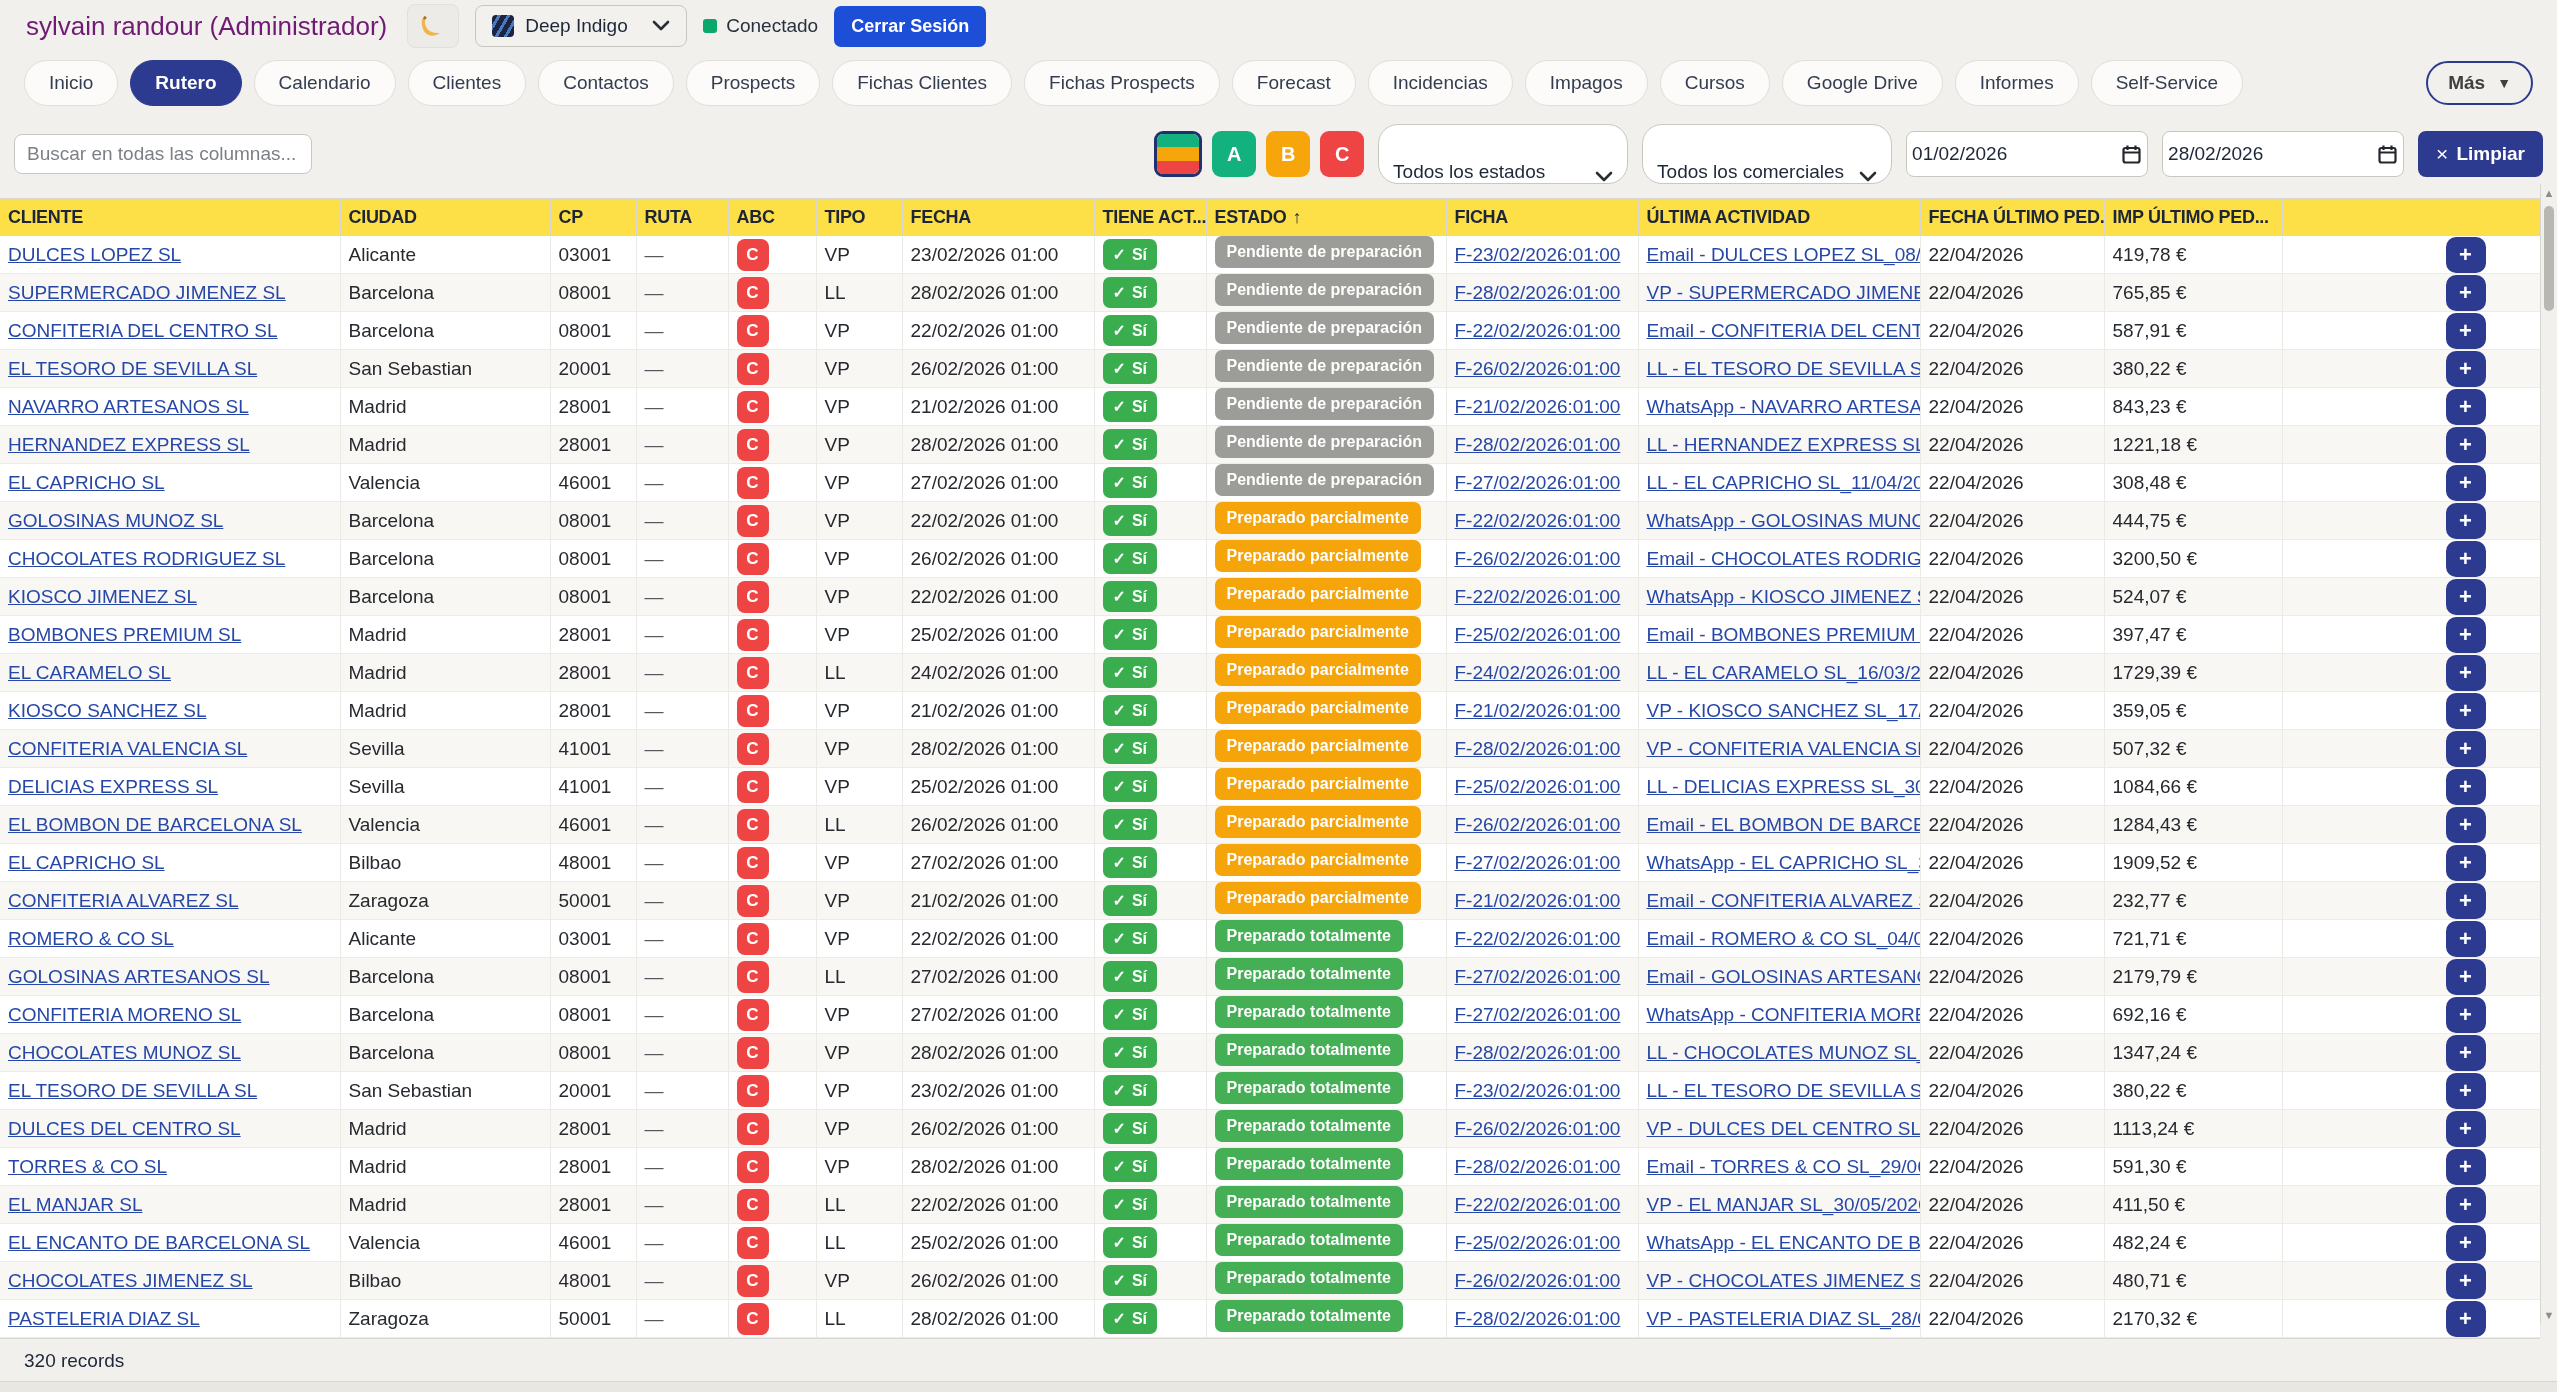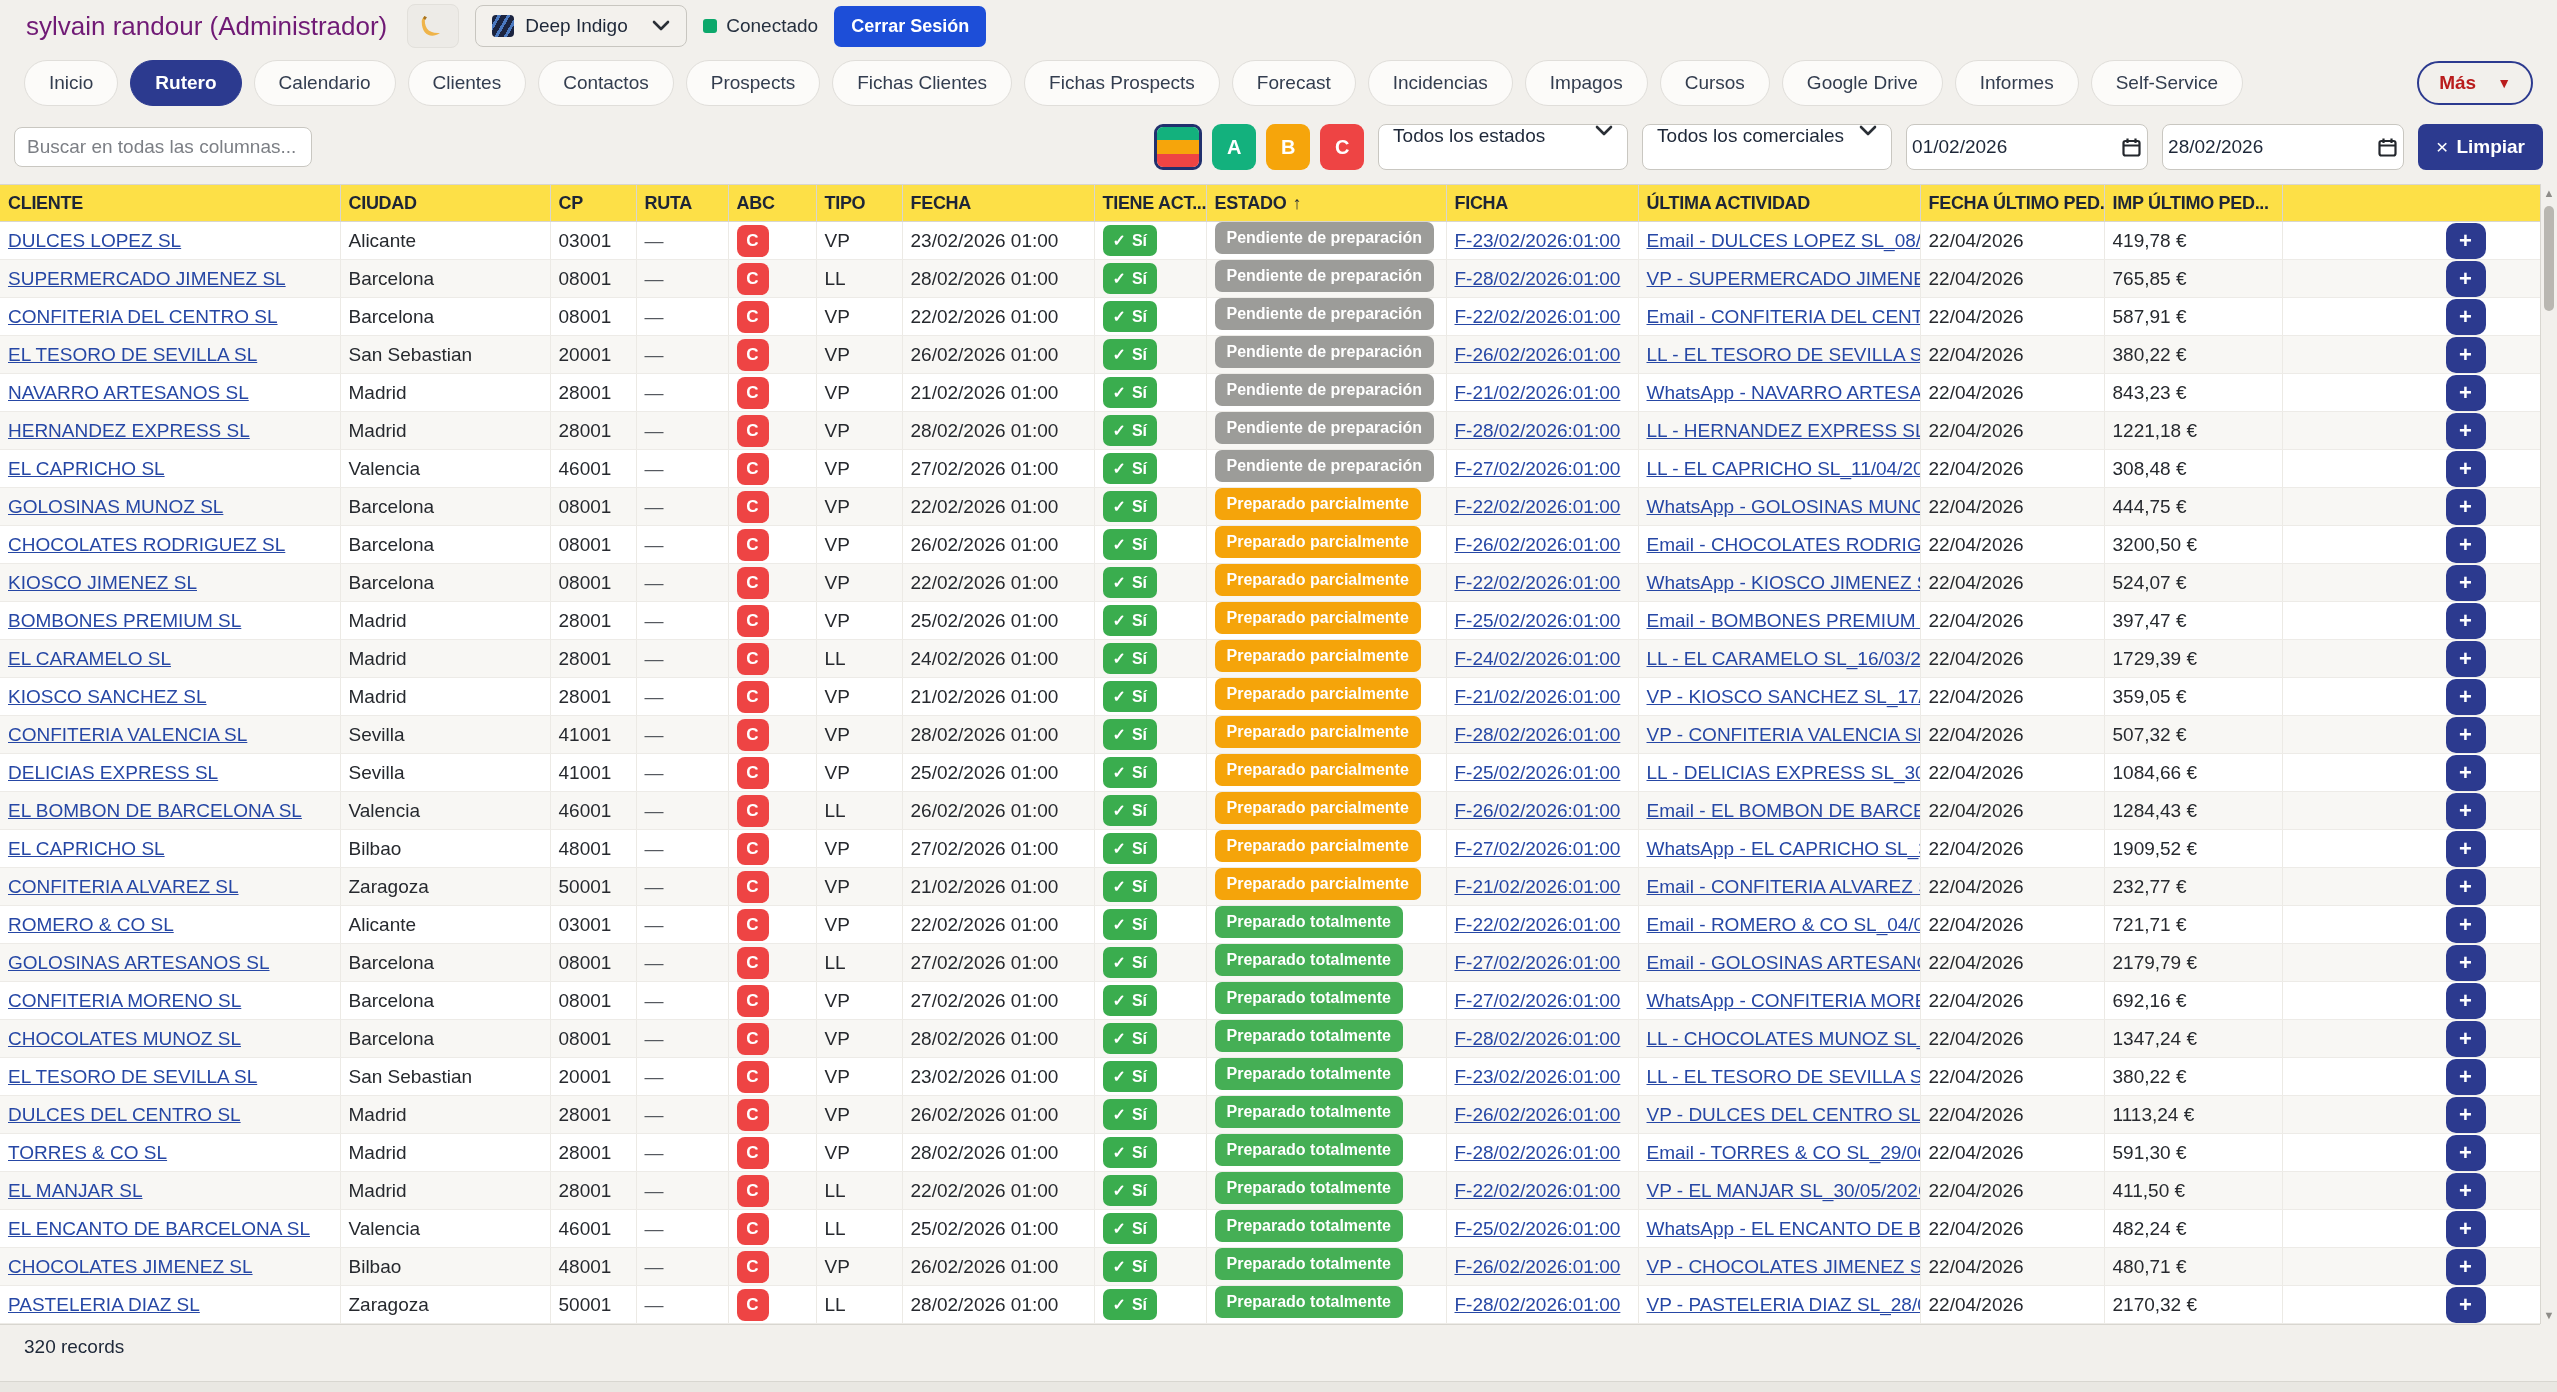--- a/index.html
+++ b/index.html
@@ -28,37 +28,37 @@
   .status{display:flex;align-items:center;gap:9px;font-size:19px;color:#26303f}
   .status-dot{width:14px;height:14px;border-radius:3px;background:#0ca86b}
   .logout-btn{background:#1d4ed8;color:#fff;font-weight:700;font-size:18px;border:none;border-radius:7px;
     padding:10px 17px;cursor:pointer;font-family:"Liberation Sans",sans-serif}
   
   .tabs-row{display:flex;align-items:center;gap:12px;padding:8px 24px 14px;flex-wrap:nowrap}
   .tab{height:46px;display:flex;align-items:center;padding:0 24px;border:1px solid #e0deda;border-radius:24px;
     background:#fcfbf9;font-size:19px;color:#333d4f;white-space:nowrap;cursor:pointer;
     font-family:"Liberation Sans",sans-serif}
   .tab.active{background:#2c3a8f;border-color:#2c3a8f;color:#fff;font-weight:700}
-  .more-btn{margin-left:auto;height:44px;display:flex;align-items:center;gap:21px;padding:0 20px;
-    border:2px solid #2c3a8f;border-radius:23px;background:transparent;color:#b91c1c;font-weight:700;
+  .more-btn{margin-left:auto;height:44px;display:flex;align-items:center;gap:12px;padding:0 20px;
+    border:2px solid #2c3a8f;border-radius:23px;background:transparent;color:#404040;font-weight:700;
     font-size:19px;cursor:pointer;font-family:"Liberation Sans",sans-serif}
   .more-btn .caret{font-size:14px}
   
   .filter-row{display:flex;align-items:center;gap:14px;padding:4px 14px 14px}
   .col-search{width:298px;height:40px;border:1px solid #c9c7c1;border-radius:8px;background:#fff;
     padding:0 12px;box-sizing:border-box;font-size:19px;color:#4a4f57;outline:none;
     font-family:"Liberation Sans",sans-serif}
   .col-search::placeholder{color:#7c7f85}
   .abc-group{margin-left:auto;display:flex;align-items:center;gap:10px}
   .abc-all{width:48px;height:46px;border:3px solid #21306e;border-radius:9px;overflow:hidden;
     display:flex;flex-direction:column;padding:0;background:none;cursor:pointer;box-sizing:border-box}
   .abc-all span{flex:1}
   .abc-btn{width:44px;height:46px;border:none;border-radius:9px;color:#fff;font-weight:700;font-size:20px;
     cursor:pointer;font-family:"Liberation Sans",sans-serif}
-  .select{display:flex;align-items:flex-start;height:46px;background:#fff;border:1px solid #c9c7c1;border-radius:8px;
+  .select{display:flex;align-items:flex-end;height:60px;background:#fff;border:1px solid #c9c7c1;border-radius:20px;
     padding:0 14px;box-sizing:border-box;font-size:19px;color:#1d2738;cursor:pointer}
   .select .spacer{flex:1}
   .sel-estados{width:250px}
   .sel-comerciales{width:250px}
   .date-input{display:flex;align-items:center;width:242px;height:46px;background:#fff;border:1px solid #c9c7c1;
     border-radius:8px;padding:0 5px;box-sizing:border-box;font-size:19px;color:#1d2738;cursor:text}
   .date-input .spacer{flex:1}
   .clear-btn{height:46px;background:#2c3a8f;color:#fff;border:none;border-radius:8px;padding:0 18px;
     font-size:19px;font-weight:700;display:flex;gap:8px;align-items:center;cursor:pointer;
     font-family:"Liberation Sans",sans-serif}

